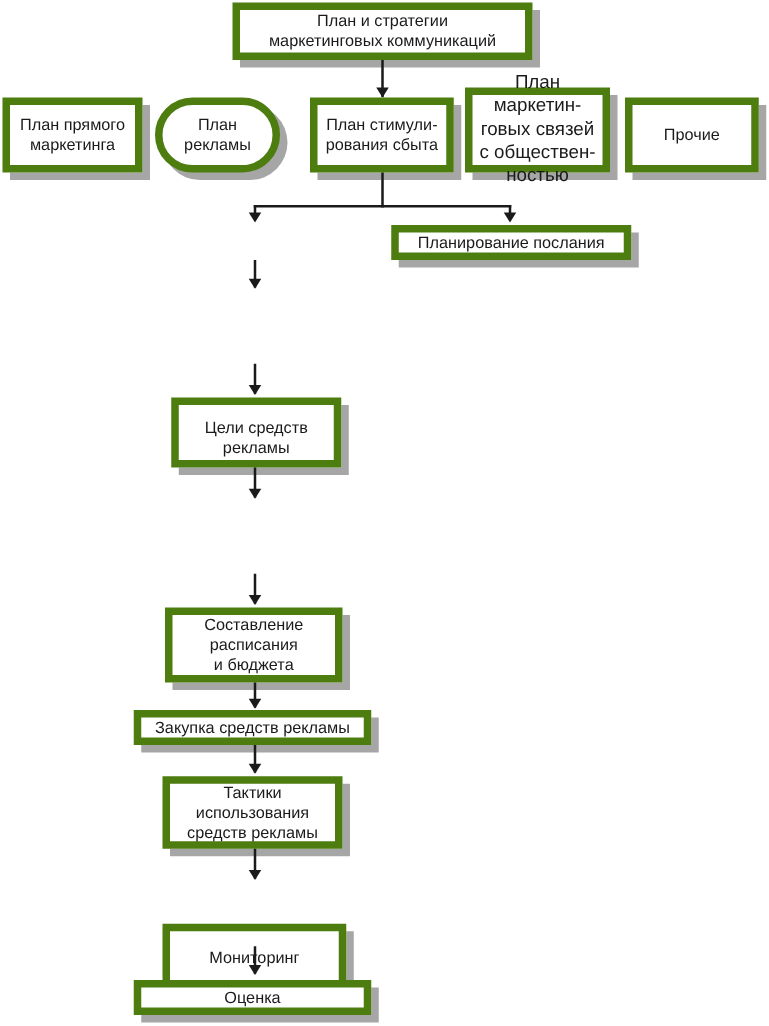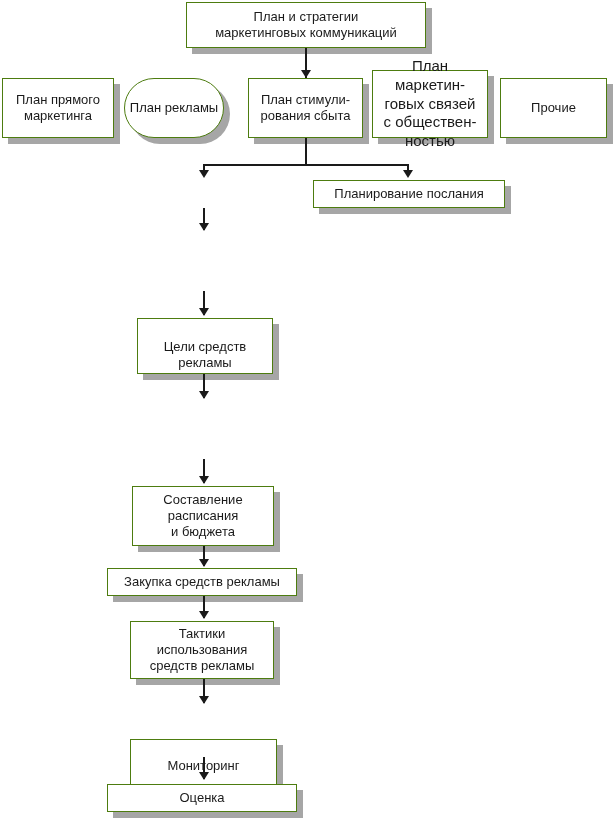--- a/index.html
+++ b/index.html
@@ -13,21 +13,21 @@
     height: 821px;
     background: #ffffff;
     overflow: hidden;
     font-family: "Liberation Sans", sans-serif;
   }
   
   .node {
     position: absolute;
     box-sizing: border-box;
     background: #ffffff;
-    border: 1px solid #4d7c0f;
+    border: 6px solid #4d7c0f;
     box-shadow: 6px 6px 0 0 #a6a6a6;
     display: flex;
     align-items: center;
     justify-content: center;
     text-align: center;
     color: #1a1a1a;
     font-size: 13px;
     line-height: 1.25;
     padding: 2px 4px;
   }

